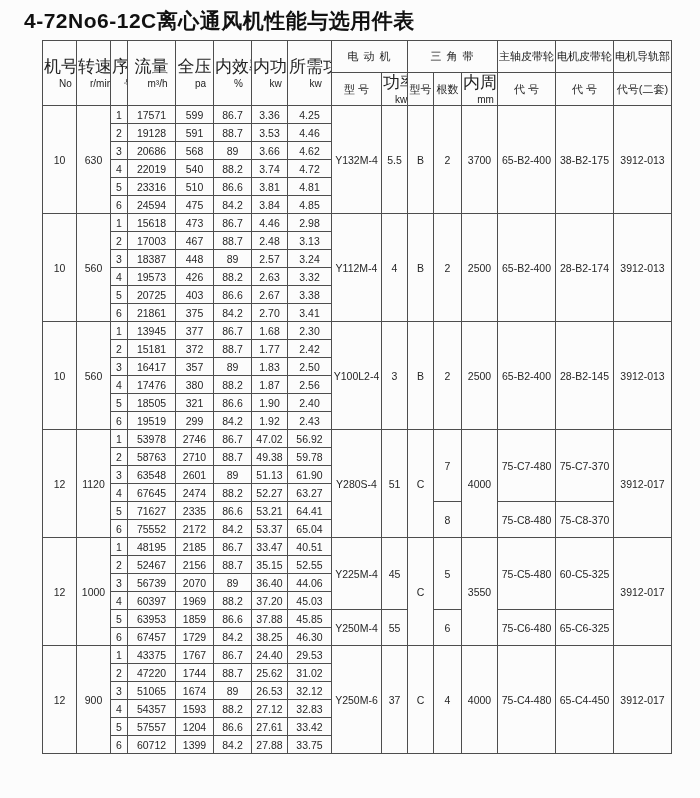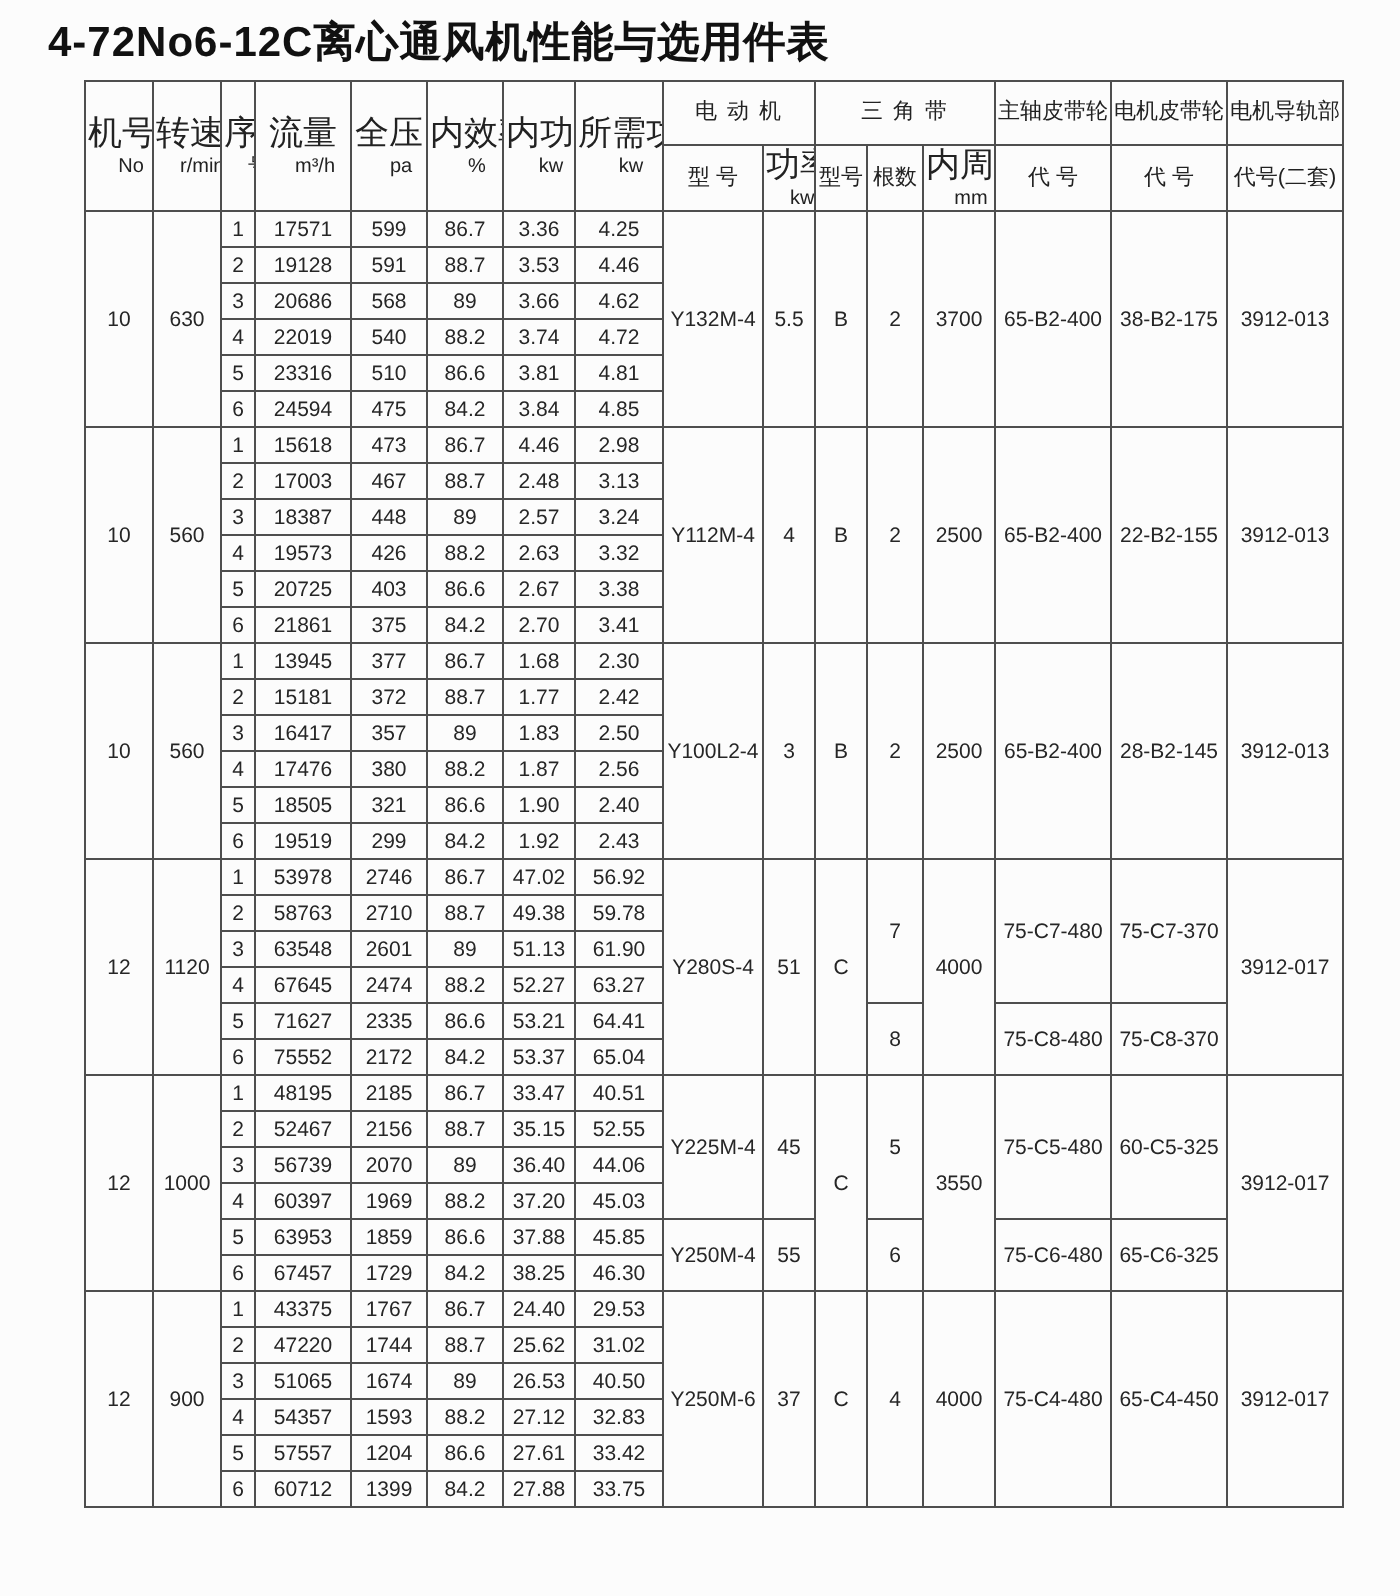--- a/index.html
+++ b/index.html
@@ -186,21 +186,21 @@
         <td>473</td>
         <td>86.7</td>
         <td>4.46</td>
         <td>2.98</td>
         <td rowspan="6">Y112M-4</td>
         <td rowspan="6">4</td>
         <td rowspan="6">B</td>
         <td rowspan="6">2</td>
         <td rowspan="6">2500</td>
         <td rowspan="6">65-B2-400</td>
-        <td rowspan="6">22-B2-155</td>
+        <td rowspan="6">28-B2-174</td>
         <td rowspan="6">3912-013</td>
       </tr>
       <tr>
         <td>2</td>
         <td>17003</td>
         <td>467</td>
         <td>88.7</td>
         <td>2.48</td>
         <td>3.13</td>
       </tr>
@@ -443,21 +443,21 @@
         <td>88.7</td>
         <td>25.62</td>
         <td>31.02</td>
       </tr>
       <tr>
         <td>3</td>
         <td>51065</td>
         <td>1674</td>
         <td>89</td>
         <td>26.53</td>
-        <td>40.50</td>
+        <td>32.12</td>
       </tr>
       <tr>
         <td>4</td>
         <td>54357</td>
         <td>1593</td>
         <td>88.2</td>
         <td>27.12</td>
         <td>32.83</td>
       </tr>
       <tr>

